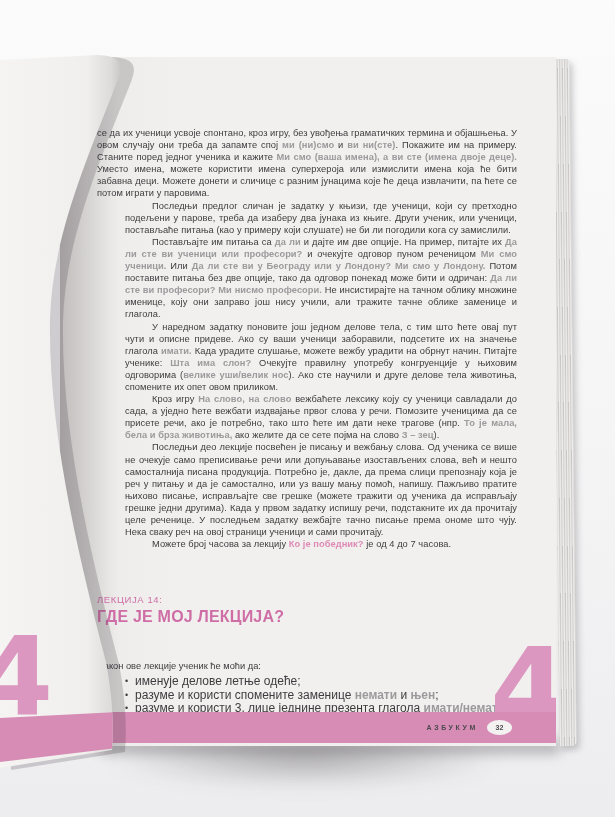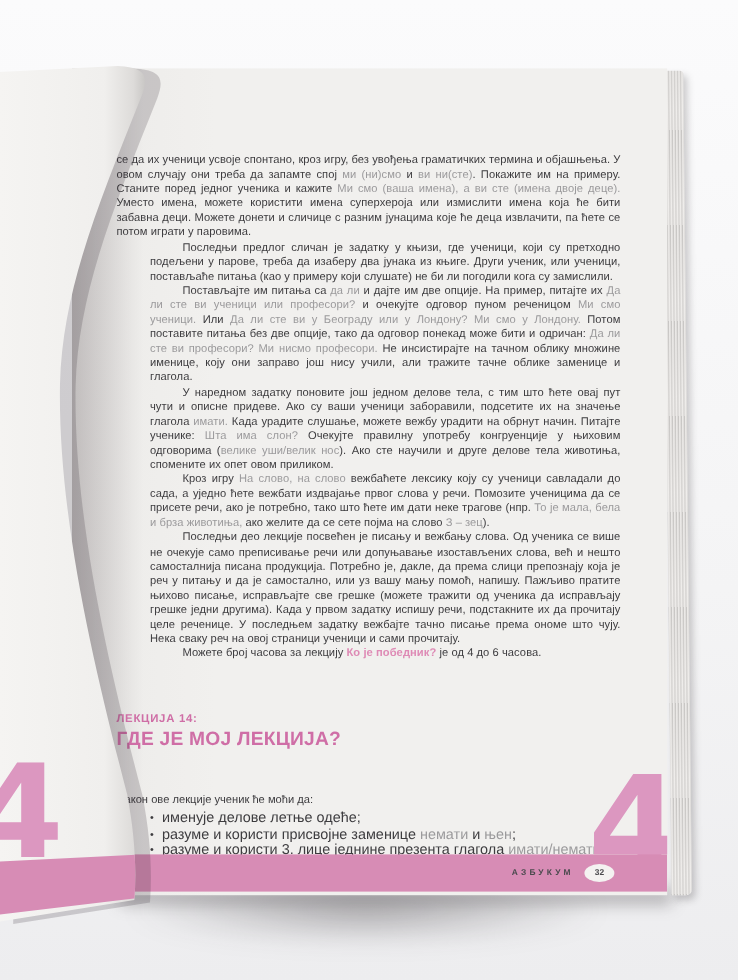--- a/index.html
+++ b/index.html
@@ -32,24 +32,24 @@
     position:absolute;left:0;top:0;width:70px;height:100%;
     background:linear-gradient(90deg,rgba(70,60,66,0.22),rgba(70,60,66,0) 85%);
     pointer-events:none;
   }
   .content{position:absolute;left:37px;top:70px;width:420px;}
   .para{
     font-size:9.3px;line-height:12.1px;color:var(--ink);
     text-align:justify;letter-spacing:0.05px;
   }
   .para.indent{text-indent:27px;margin-left:28px;}
-  .run-g{color:var(--ex);}
+  .run-g{color:var(--ex);font-weight:bold;}
   .run-p{color:var(--hl);font-weight:bold;}
   .lesson{margin-top:44px;}
-  .kicker{color:var(--accent);font-weight:bold;font-size:9.5px;letter-spacing:0.6px;}
+  .kicker{color:var(--accent);font-weight:normal;font-size:9.5px;letter-spacing:0.6px;}
   .lesson-title{color:var(--accent);font-weight:bold;font-size:16px;letter-spacing:0.2px;margin-top:3px;}
   .intro{margin-top:34px;font-size:9.3px;line-height:12.5px;color:var(--ink);}
   .objectives{margin-top:2px;list-style:none;}
   .objective{
     font-size:12px;line-height:13.8px;color:var(--ink);
     padding-left:38px;position:relative;
   }
   .objective::before{
     content:"\2022";position:absolute;left:28px;color:var(--ink);font-size:9px;
   }
@@ -94,30 +94,30 @@
   <div class="gutter-shade"></div>
 
   <div class="content">
     <div id="paragraphs">
         <div class="para"><span>се да их ученици усвоје спонтано, кроз игру, без увођења граматичких термина и објашњења. У овом случају они треба да запамте спој </span><span class="run-g">ми (ни)смо</span><span> и </span><span class="run-g">ви ни(сте)</span><span>. Покажите им на примеру. Станите поред једног ученика и кажите </span><span class="run-g">Ми смо (ваша имена), а ви сте (имена двоје деце).</span><span> Уместо имена, можете користити имена суперхероја или измислити имена која ће бити забавна деци. Можете донети и сличице с разним јунацима које ће деца извлачити, па ћете се потом играти у паровима.</span></div>
         <div class="para indent"><span>Последњи предлог сличан је задатку у књизи, где ученици, који су претходно подељени у парове, треба да изаберу два јунака из књиге. Други ученик, или ученици, постављаће питања (као у примеру који слушате) не би ли погодили кога су замислили.</span></div>
         <div class="para indent"><span>Постављајте им питања са </span><span class="run-g">да ли</span><span> и дајте им две опције. На пример, питајте их </span><span class="run-g">Да ли сте ви ученици или професори?</span><span> и очекујте одговор пуном реченицом </span><span class="run-g">Ми смо ученици.</span><span> Или </span><span class="run-g">Да ли сте ви у Београду или у Лондону? Ми смо у Лондону.</span><span> Потом поставите питања без две опције, тако да одговор понекад може бити и одричан: </span><span class="run-g">Да ли сте ви професори? Ми нисмо професори.</span><span> Не инсистирајте на тачном облику множине именице, коју они заправо још нису учили, али тражите тачне облике заменице и глагола.</span></div>
         <div class="para indent"><span>У наредном задатку поновите још једном делове тела, с тим што ћете овај пут чути и описне придеве. Ако су ваши ученици заборавили, подсетите их на значење глагола </span><span class="run-g">имати.</span><span> Када урадите слушање, можете вежбу урадити на обрнут начин. Питајте ученике: </span><span class="run-g">Шта има слон?</span><span> Очекујте правилну употребу конгруенције у њиховим одговорима (</span><span class="run-g">велике уши/велик нос</span><span>). Ако сте научили и друге делове тела животиња, спомените их опет овом приликом.</span></div>
         <div class="para indent"><span>Кроз игру </span><span class="run-g">На слово, на слово</span><span> вежбаћете лексику коју су ученици савладали до сада, а уједно ћете вежбати издвајање првог слова у речи. Помозите ученицима да се присете речи, ако је потребно, тако што ћете им дати неке трагове (нпр. </span><span class="run-g">То је мала, бела и брза животиња,</span><span> ако желите да се сете појма на слово </span><span class="run-g">З – зец</span><span>).</span></div>
         <div class="para indent"><span>Последњи део лекције посвећен је писању и вежбању слова. Од ученика се више не очекује само преписивање речи или допуњавање изостављених слова, већ и нешто самосталнија писана продукција. Потребно је, дакле, да према слици препознају која је реч у питању и да је самостално, или уз вашу мању помоћ, напишу. Пажљиво пратите њихово писање, исправљајте све грешке (можете тражити од ученика да исправљају грешке једни другима). Када у првом задатку испишу речи, подстакните их да прочитају целе реченице. У последњем задатку вежбајте тачно писање према ономе што чују. Нека сваку реч на овој страници ученици и сами прочитају.</span></div>
-        <div class="para indent"><span>Можете број часова за лекцију </span><span class="run-p">Ко је победник?</span><span> је од 4 до 6 часова.</span></div>
+        <div class="para indent"><span>Можете број часова за лекцију </span><span class="run-p">Ко је победник?</span><span> је од 4 до 7 часова.</span></div>
       </div>
 
     <div class="lesson">
       <div class="kicker">ЛЕКЦИЈА 14:</div>
       <div class="lesson-title">ГДЕ ЈЕ МОЈ ЛЕКЦИЈА?</div>
       <div class="intro">Након ове лекције ученик ће моћи да:</div>
       <ul class="objectives" id="objectives">
           <li class="objective"><span>именује делове летње одеће;</span></li>
-          <li class="objective"><span>разуме и користи присвојне заменице </span><span class="run-g">немати</span><span> и </span><span class="run-g">њен</span><span>;</span></li>
+          <li class="objective"><span>разуме и користи спомените заменице </span><span class="run-g">немати</span><span> и </span><span class="run-g">њен</span><span>;</span></li>
           <li class="objective"><span>разуме и користи 3. лице једнине презента глагола </span><span class="run-g">имати/немати.</span></li>
         </ul>
     </div>
   </div>
 
   <div class="numeral-right">4</div>
 
   <div class="band">
     <span class="brand">АЗБУКУМ</span>
     <span class="badge">32</span>

